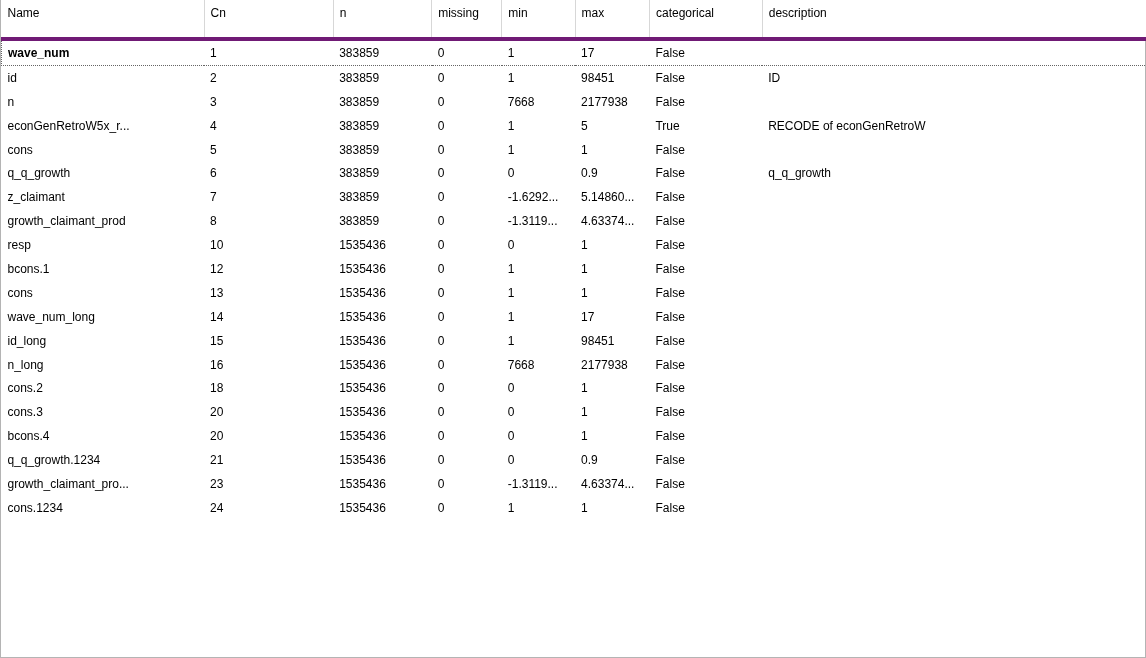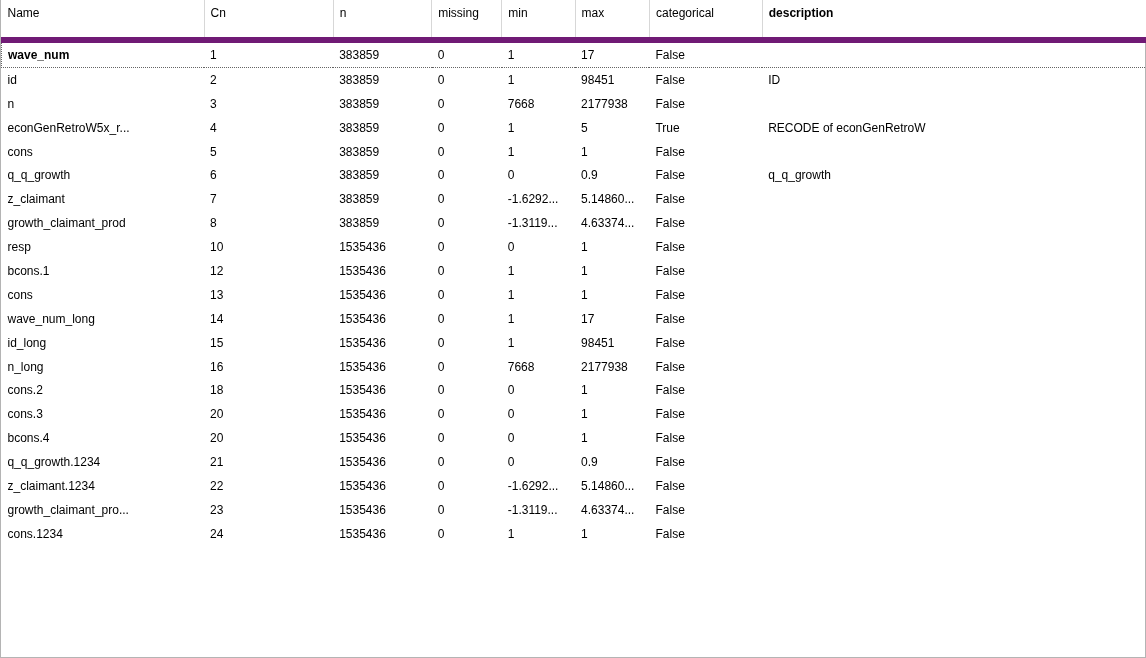--- a/index.html
+++ b/index.html
@@ -34,31 +34,31 @@
   table.var-table col.c-n           { width: 90px; }
   table.var-table col.c-missing     { width: 64px; }
   table.var-table col.c-min         { width: 67px; }
   table.var-table col.c-max         { width: 68px; }
   table.var-table col.c-categorical { width: 103px; }
   table.var-table col.c-description { width: 351px; }
 
   thead th {
     height: 25px;
     background: #ffffff;
-    border-bottom: 6px solid #701a75;
+    border-bottom: 4px solid #701a75;
     border-right: 1px solid #d7d7d7;
     font-weight: normal;
     font-size: 12px;
     text-align: left;
     padding: 0 0 12px 6px;
     color: #000;
     white-space: nowrap;
     overflow: hidden;
   }
-  thead th:last-child { border-right: none; font-weight: bold; }
+  thead th:last-child { border-right: none; }
 
   tbody td {
     height: 23.9px;
     padding: 0 0 0 6px;
     font-size: 12px;
     white-space: nowrap;
     overflow: hidden;
     text-overflow: clip;
     vertical-align: middle;
     border: none;
@@ -277,30 +277,20 @@
           <td>q_q_growth.1234</td>
           <td>21</td>
           <td>1535436</td>
           <td>0</td>
           <td>0</td>
           <td>0.9</td>
           <td>False</td>
           <td></td>
         </tr>
         <tr>
-          <td>z_claimant.1234</td>
-          <td>22</td>
-          <td>1535436</td>
-          <td>0</td>
-          <td>-1.6292...</td>
-          <td>5.14860...</td>
-          <td>False</td>
-          <td></td>
-        </tr>
-        <tr>
           <td>growth_claimant_pro...</td>
           <td>23</td>
           <td>1535436</td>
           <td>0</td>
           <td>-1.3119...</td>
           <td>4.63374...</td>
           <td>False</td>
           <td></td>
         </tr>
         <tr>

